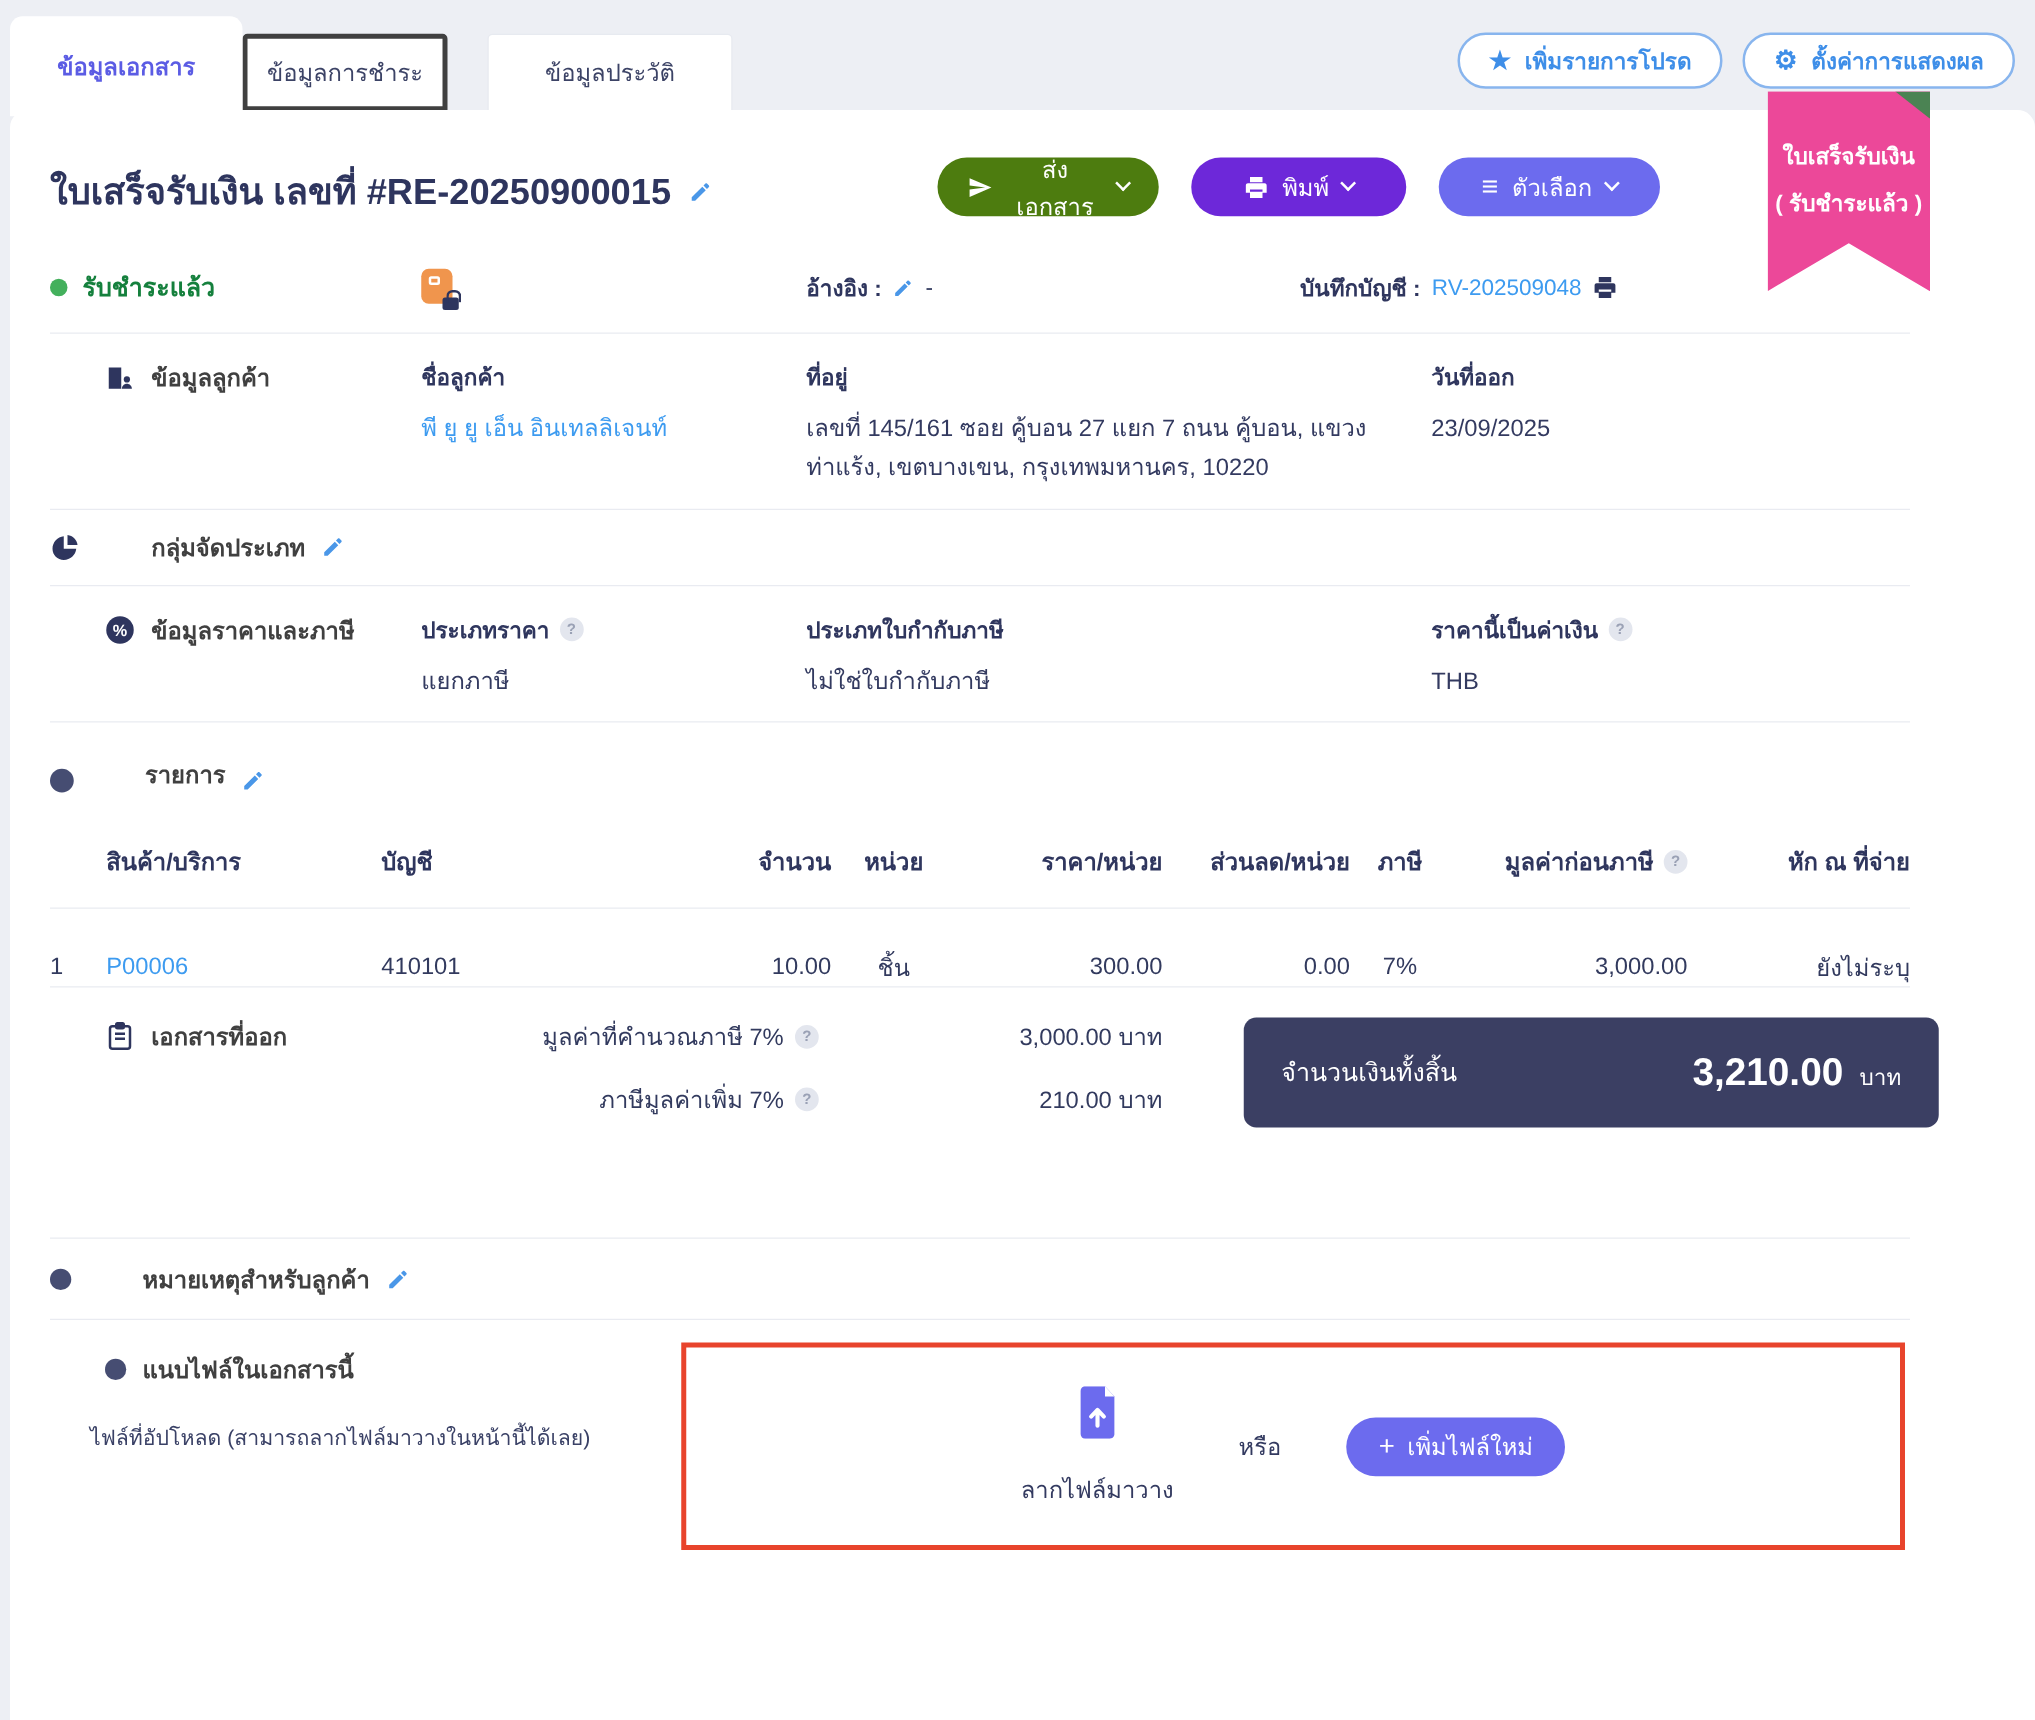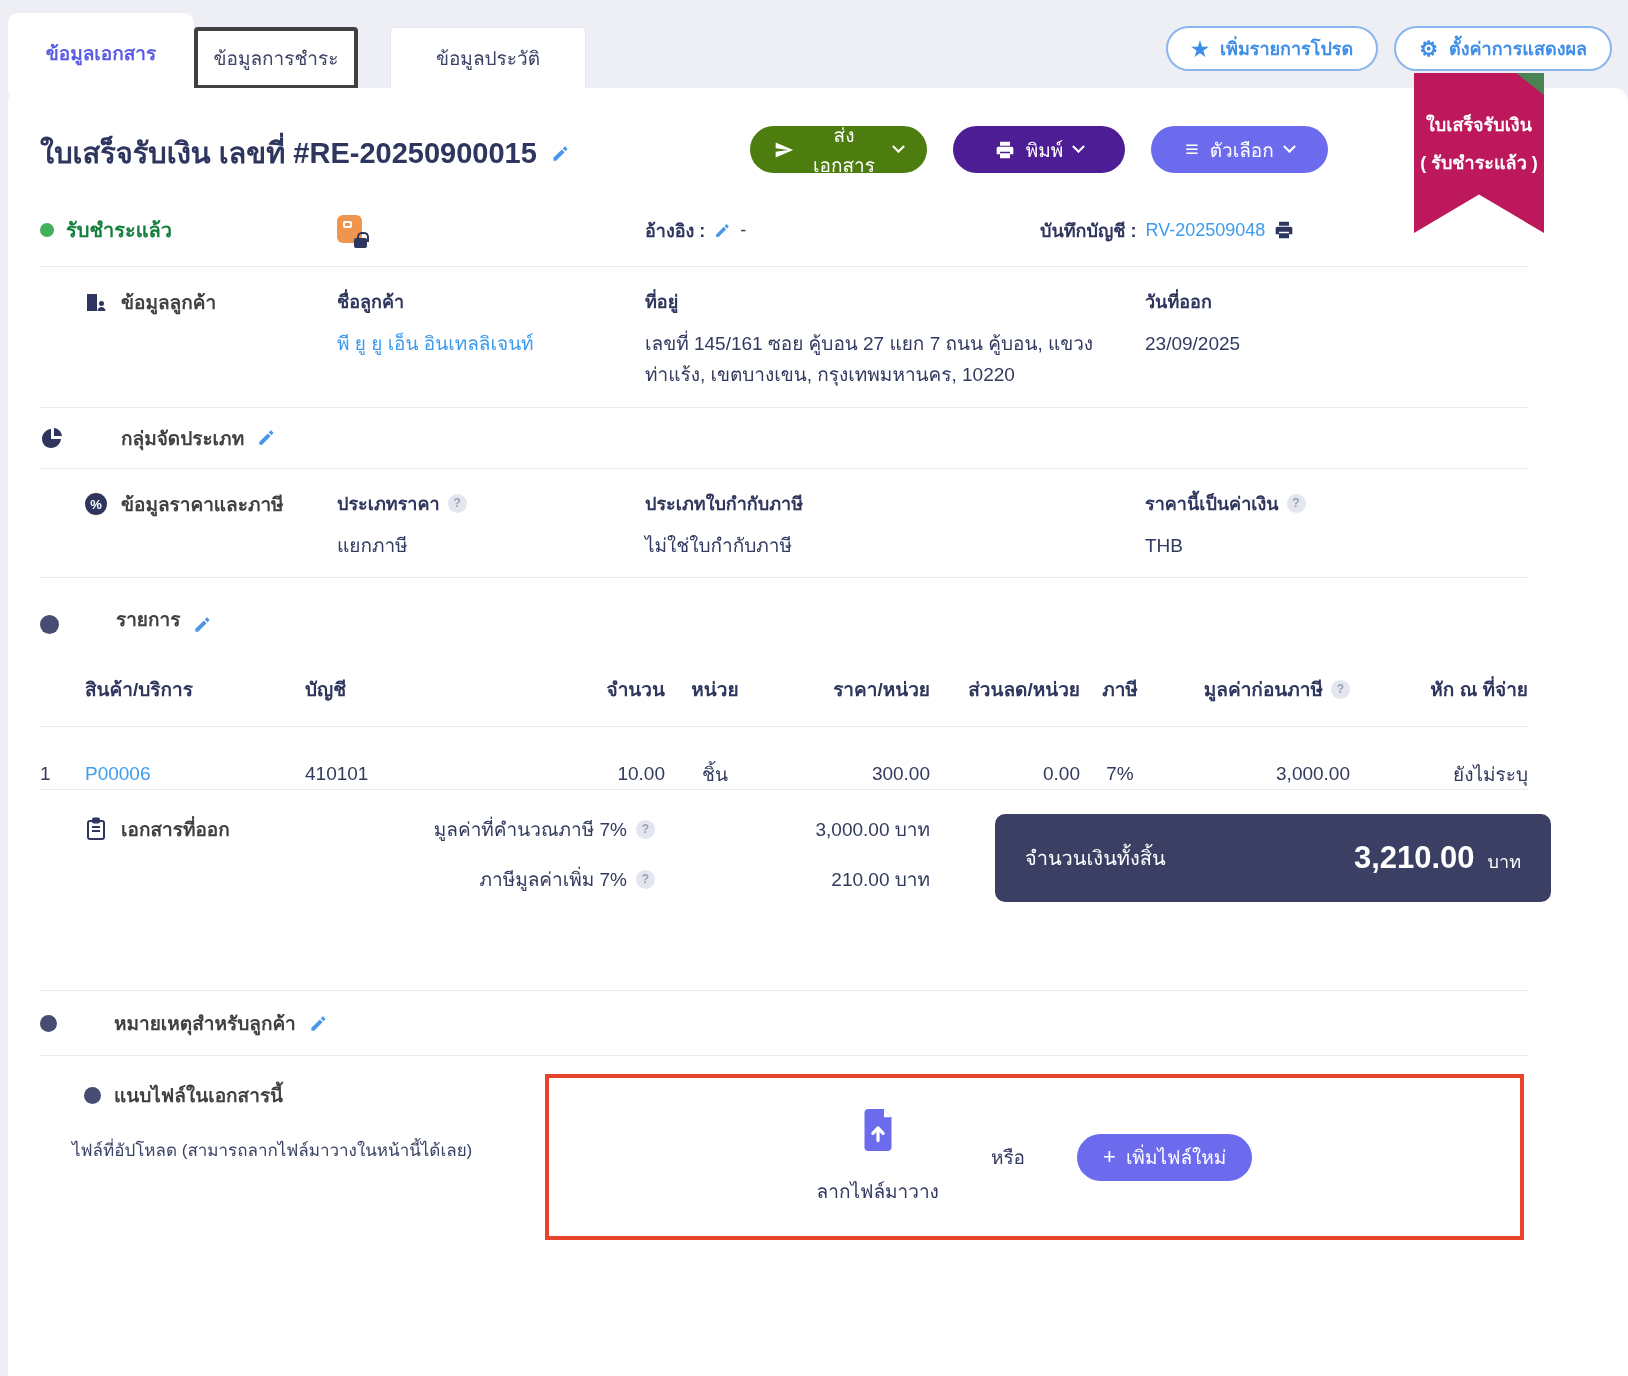--- a/index.html
+++ b/index.html
@@ -22,35 +22,35 @@
   .pill-outline { height:45px; display:flex; align-items:center; gap:11px; padding:0 23px;
                   background:#fff; border:2px solid #88b5ee; border-radius:23px;
                   color:#3e8ee8; font-size:18px; font-weight:bold; cursor:pointer; }
   .star-glyph { font-size:20px; line-height:1; }
   .gear-glyph { font-size:21px; line-height:1; }
   
   .card { position:relative; margin-left:8px; height:1288px; background:#fff;
           border-radius:14px 14px 0 0; }
   
   .ribbon { position:absolute; top:-15px; right:84px; width:130px; height:160px;
-            background:#be185d; z-index:6; color:#fff; text-align:center;
+            background:#ec4899; z-index:6; color:#fff; text-align:center;
             font-size:18px; font-weight:bold; line-height:2.1; padding-top:34px;
             clip-path:polygon(0 0,100% 0,100% 100%,50% 76%,0 100%); }
   .ribbon-fold { position:absolute; top:0; right:0; width:28px; height:22px;
                  background:#4b8353; clip-path:polygon(0 0,100% 0,100% 100%); }
   
   .doc-header { position:relative; padding:42px 100px 0 32px; height:118px; }
   .doc-title-wrap { display:inline-flex; align-items:center; gap:14px; }
   .doc-title { font-size:29px; font-weight:bold; color:#2e355e; }
   .pencil { width:19px; height:19px; fill:#4a97e8; cursor:pointer; flex:none; }
   .action-buttons { position:absolute; left:742px; top:38px; display:flex; gap:26px; }
   .btn { height:47px; display:flex; align-items:center; gap:11px; padding:0 24px;
          border:none; border-radius:24px; color:#fff; font-size:19px; cursor:pointer; }
   .btn-send { background:#4d7c0f; width:177px; justify-content:center; }
-  .btn-print { background:#4c1d95; width:172px; justify-content:center; }
+  .btn-print { background:#6d28d9; width:172px; justify-content:center; }
   .btn-options { background:#6c6bee; width:177px; justify-content:center; }
   .chev { width:9px; height:9px; border-right:2.5px solid #fff; border-bottom:2.5px solid #fff;
           transform:rotate(45deg) translate(-2px,-2px); flex:none; }
   .white-icon { width:20px; height:20px; fill:#fff; flex:none; }
   .menu-glyph { font-size:23px; font-weight:bold; line-height:1; }
   
   .status-row { display:grid; grid-template-columns:297px 308px 395px 1fr;
                 padding:8px 100px 20px 32px; align-items:center; }
   .status-chip { display:flex; align-items:center; gap:12px; color:#15803d;
                  font-size:20px; font-weight:bold; }

